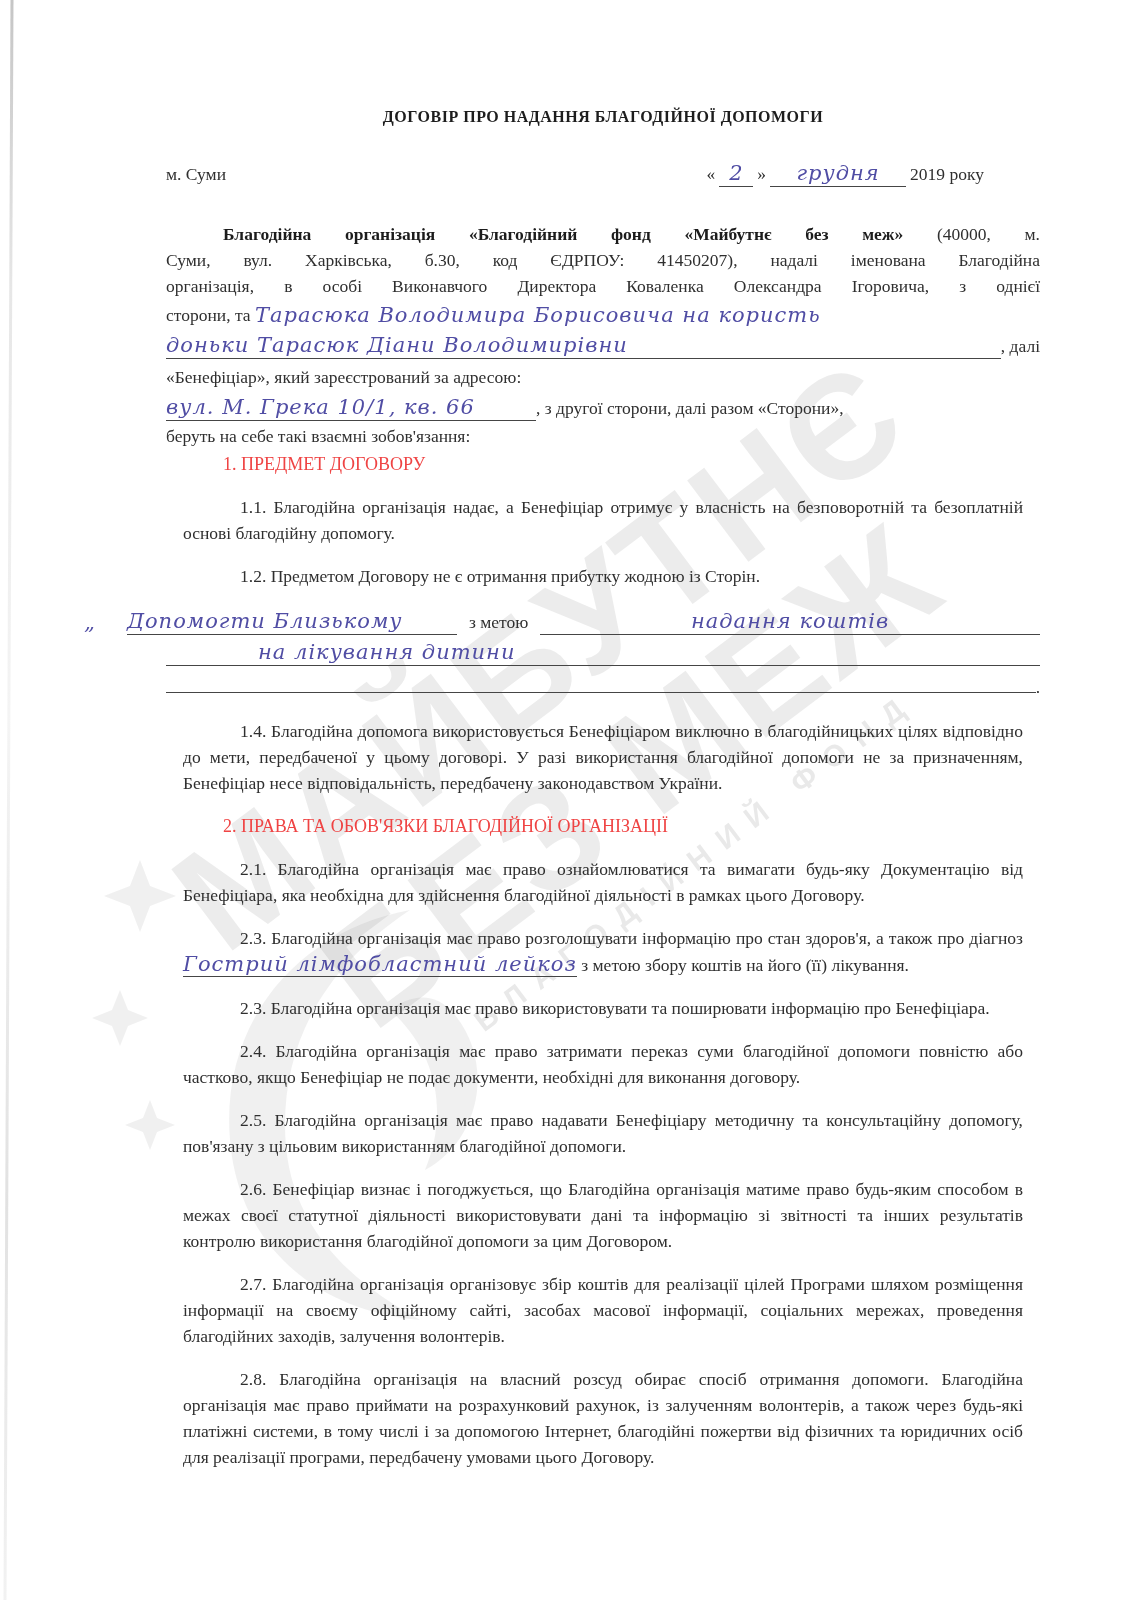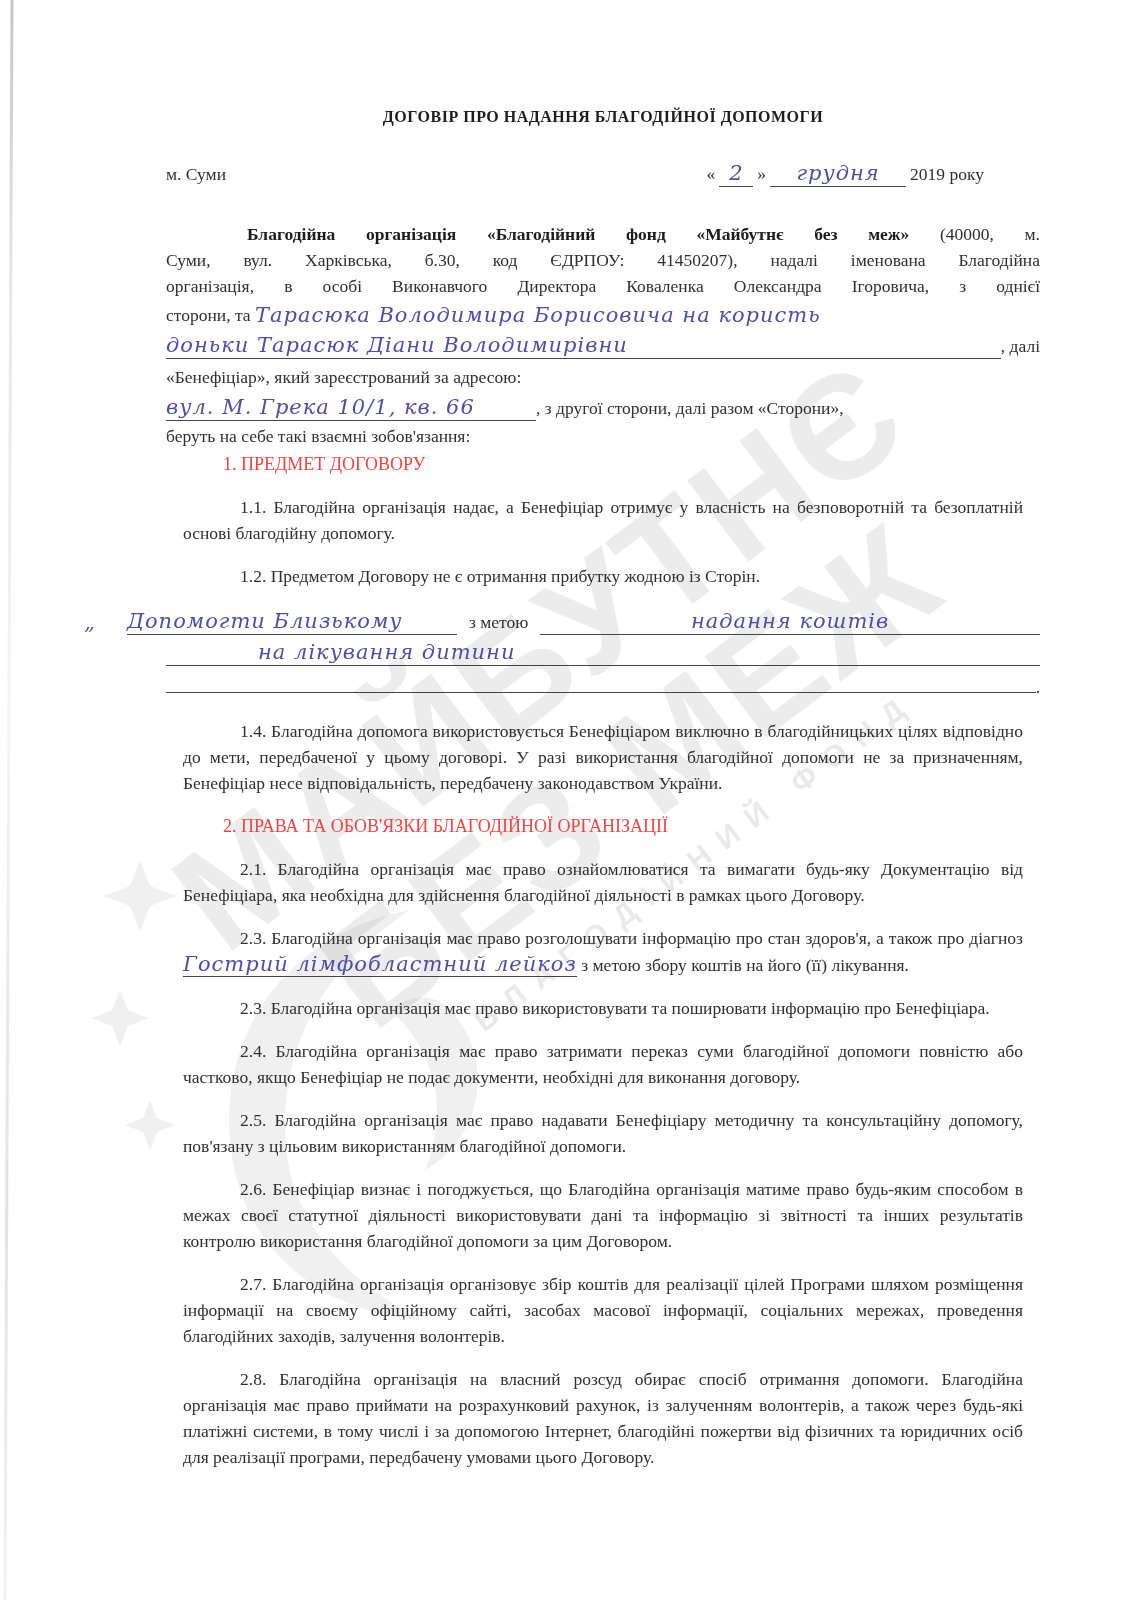--- a/index.html
+++ b/index.html
@@ -50,21 +50,21 @@
     color:#1d1d1d;
     margin:0 0 30px 0;
   }
   .city-date{display:flex;justify-content:space-between;align-items:baseline;margin:0 0 34px 0;}
   .date-cluster{display:flex;align-items:baseline;gap:4px;padding-right:56px;}
   .para{margin:17px;text-align:justify;text-indent:57px;}
   .line{text-align:justify;}
   .line.full{text-align-last:justify;}
   .indent{text-indent:57px;}
   .heading{margin:2px 0 0 0;padding-left:57px;font-size:18px;color:#ef4444;}
-  b{color:#1c1c1c;margin-left:24px;}
+  b{color:#1c1c1c;}
   
   .hw{
     font-family:"DejaVu Serif", serif;
     font-style:italic;
     color:#504da4;
     font-size:21px;
     letter-spacing:1px;
     white-space:nowrap;
   }
   .u{border-bottom:1.5px solid #454545;}

